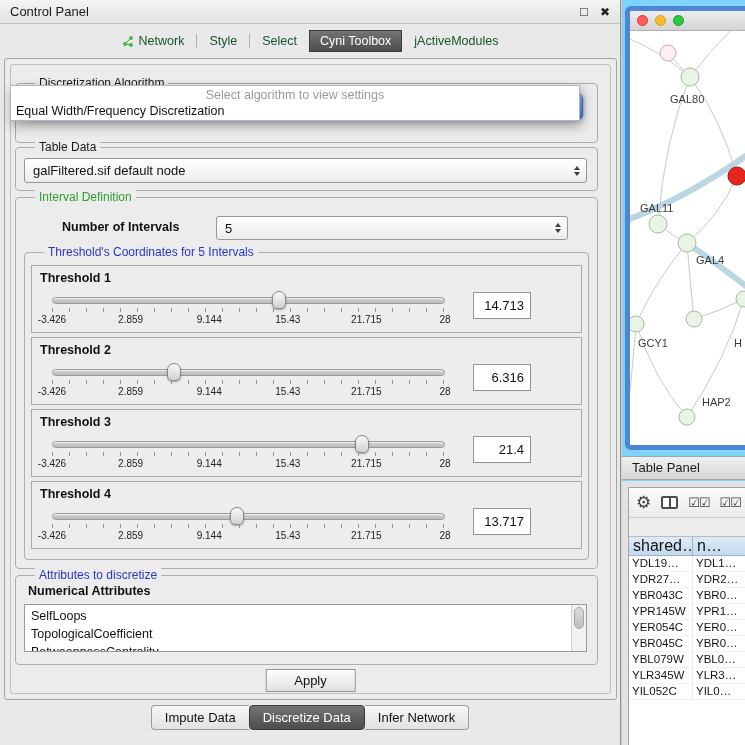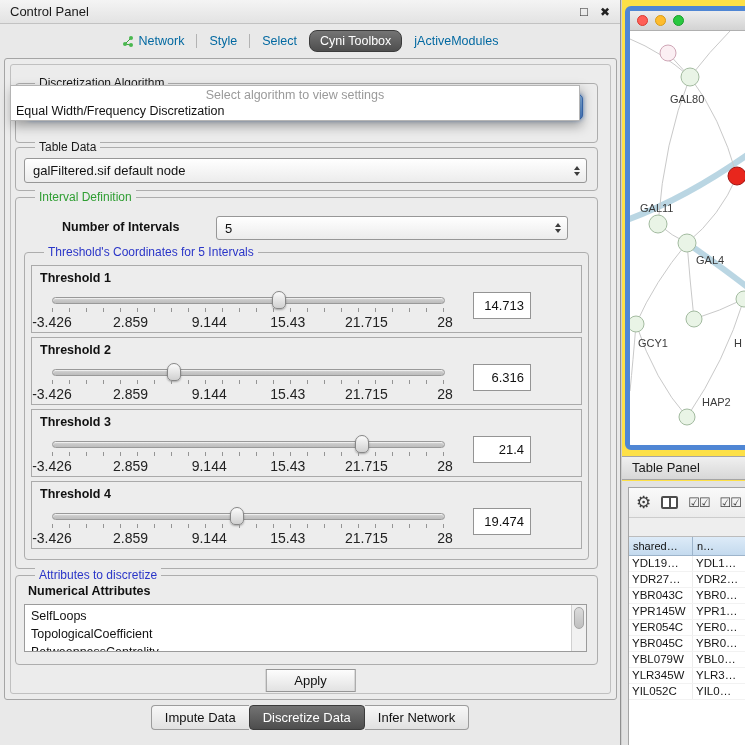--- a/index.html
+++ b/index.html
@@ -9,22 +9,22 @@
   
   .control-panel{position:absolute;left:0;top:0;width:621px;height:745px;background:#e9e9e9;border-right:1px solid #8f8f8f;}
   .cp-titlebar{position:absolute;left:0;top:0;width:100%;height:24px;background:linear-gradient(#f4f4f4,#e3e3e3);border-bottom:1px solid #c2c2c2;display:flex;align-items:center;padding:0 10px;}
   .cp-title{font-size:13px;color:#1a1a1a;}
   .tb-icons{margin-left:auto;display:flex;gap:12px;align-items:center;}
   .tb-icon{color:#222;cursor:default;line-height:1;}
   .float-icon::before{content:"□";font-size:13px;font-weight:bold;}
   .close-icon::before{content:"✖";font-size:12px;}
 
   .cp-tabs{position:absolute;left:0;top:26px;width:100%;height:30px;display:flex;align-items:center;justify-content:center;gap:3px;font-size:12.5px;}
-  .tab{padding:4px 9px;color:#0369a1;display:flex;align-items:center;gap:5px;white-space:nowrap;}
-  .tab.selected{background:linear-gradient(#747474,#4e4e4e);color:#fff;border:1px solid #3b3b3b;border-radius:8px;padding:3px 10px;}
+  .tab{padding:4px 9px;color:#14532d;display:flex;align-items:center;gap:5px;white-space:nowrap;}
+  .tab.selected{background:linear-gradient(#747474,#4e4e4e);color:#fff;border:1px solid #3b3b3b;border-radius:0;padding:3px 10px;}
   .tab-sep{width:1px;height:14px;background:#b3b3b3;}
   .net-tab-icon{width:12px;height:12px;}
 
   .cp-body{position:absolute;left:4px;top:58px;width:613px;height:642px;border:1px solid #a5a5a5;border-radius:3px;background:#ececec;}
   .cp-inner{position:absolute;left:5px;top:5px;right:5px;bottom:5px;border:1px solid #c0c0c0;border-radius:3px;}
 
   .group{position:absolute;border:1px solid #adadad;border-radius:4px;}
   .group-title{position:absolute;top:-8px;left:8px;background:#ececec;padding:0 4px;font-size:12px;color:#1a1a1a;white-space:nowrap;margin-left:11px;}
   .group-title.green{color:#2f9e33;}
   .group-title.blue{color:#2a35c8;}
@@ -53,41 +53,41 @@
   .thr-group{left:8px;top:54px;right:8px;height:308px;}
   .thr-container{position:absolute;left:6px;right:6px;top:12px;display:flex;flex-direction:column;gap:4px;}
   .th-box{position:relative;border:1px solid #aaaaaa;height:68px;background:#ededed;}
   .th-label{position:absolute;left:8px;top:5px;font-weight:bold;font-size:12.5px;}
   .th-row{position:absolute;left:8px;right:8px;top:24px;height:40px;display:flex;align-items:flex-start;}
   .slider{position:relative;flex:1;height:40px;margin-right:16px;}
   .range{position:absolute;left:12px;right:12px;top:0;height:38px;}
   .track{position:absolute;left:0;right:0;top:7px;height:7px;background:linear-gradient(#d2d2d2,#bdbdbd);border:1px solid #999;border-radius:4px;box-shadow:inset 0 1px 1px rgba(255,255,255,.7);}
   .thumb{position:absolute;top:1px;width:14px;height:18px;background:linear-gradient(#fbfbfb,#d0d0d0);border:1px solid #878787;border-radius:7px 7px 5px 5px;box-shadow:0 1px 2px rgba(0,0,0,.3);}
   .ticks{position:absolute;left:0;right:0;top:18px;height:4px;background-image:repeating-linear-gradient(to right,#949494 0 1px,transparent 1px 17px);}
-  .scale{position:absolute;left:0;right:0;top:24px;height:12px;font-size:14px;color:#222;}
+  .scale{position:absolute;left:0;right:0;top:24px;height:12px;font-size:10px;color:#222;}
   .tick-label{position:absolute;transform:translateX(-50%);white-space:nowrap;}
   .th-value{width:58px;height:27px;background:#fff;border:1px solid #949494;font-size:13px;text-align:right;padding:5px 6px 0 0;margin-top:2px;margin-right:42px;}
 
   .attr-group{left:4px;top:510px;width:583px;height:90px;}
   .attr-label{position:absolute;left:12px;top:8px;font-weight:bold;font-size:12.5px;}
   .attr-list{position:absolute;left:8px;top:28px;right:10px;height:48px;background:#fff;border:1px solid #9b9b9b;overflow:hidden;}
   .list-items{padding:2px 0 0 6px;font-size:12.5px;line-height:18px;}
   .list-scrollbar{position:absolute;right:0;top:0;bottom:0;width:15px;background:#f1f1f1;border-left:1px solid #d0d0d0;}
   .list-scroll-thumb{position:absolute;left:2px;top:2px;width:10px;height:22px;background:linear-gradient(#dcdcdc,#bfbfbf);border:1px solid #a5a5a5;border-radius:5px;}
 
   .apply-btn{position:absolute;left:50%;top:604px;transform:translateX(-50%);padding:3px 28px;font-size:13px;font-family:"Liberation Sans",sans-serif;background:linear-gradient(#fdfdfd,#e2e2e2);border:1px solid #969696;border-radius:0;color:#111;}
 
   .bottom-tabs{position:absolute;left:0;top:704px;width:100%;height:26px;display:flex;justify-content:center;align-items:center;font-size:13px;}
   .btab{padding:4px 13px;border:1px solid #9c9c9c;background:linear-gradient(#f7f7f7,#e1e1e1);color:#111;white-space:nowrap;}
   .btab:first-child{border-radius:4px 0 0 4px;border-right:none;text-align:right;}
   .btab:last-child{border-radius:0 4px 4px 0;border-left:none;}
   .btab.selected{background:linear-gradient(#737373,#4d4d4d);color:#fff;border-color:#3b3b3b;border-radius:4px;}
 
   
-  .right-pane{position:absolute;left:622px;top:0;width:123px;height:745px;background:#fde047;overflow:hidden;}
+  .right-pane{position:absolute;left:622px;top:0;width:123px;height:745px;background:#7dd3fc;overflow:hidden;}
   .net-window{position:absolute;left:3px;top:6px;width:130px;height:444px;border:5px solid #4f86d4;border-radius:6px;background:#fff;overflow:hidden;}
   .net-titlebar{height:20px;background:linear-gradient(#ededed,#d3d3d3);border-bottom:1px solid #b0b0b0;display:flex;align-items:center;gap:7px;padding-left:7px;}
   .dot{width:11px;height:11px;border-radius:50%;}
   .dot.red{background:#ff5f57;border:1px solid #d93b31;}
   .dot.yellow{background:#febc2e;border:1px solid #d89c18;}
   .dot.green{background:#28c840;border:1px solid #1a9e2c;}
   .net-canvas-wrap{position:relative;width:120px;height:414px;background:#fff;}
   svg.network{width:100%;height:100%;display:block;}
   .edge-thin{fill:none;stroke:#c9c9c9;stroke-width:1;}
   .edge-thick{fill:none;stroke:#b3d1e0;stroke-width:6;opacity:.9;}
@@ -97,21 +97,21 @@
   .table-panel-header{position:absolute;left:0;top:456px;width:100%;height:24px;background:linear-gradient(#f0f0f0,#d7d7d7);border-top:1px solid #a5a5a5;border-bottom:1px solid #a5a5a5;line-height:22px;padding-left:10px;font-size:13px;color:#1a1a1a;}
   .table-panel-body{position:absolute;left:0;top:481px;width:100%;bottom:0;background:#e2e2e2;}
   .tp-inner{position:absolute;left:6px;top:6px;width:140px;bottom:-2px;background:#eeeeee;border:1px solid #a5a5a5;}
   .tp-toolbar{position:absolute;left:0;top:0;right:0;height:30px;display:flex;align-items:center;gap:10px;padding:0 7px;background:linear-gradient(#fafafa,#ebebeb);border-bottom:1px solid #cccccc;}
   .gear-icon::before{content:"⚙";font-size:17px;color:#3d3d3d;line-height:1;}
   .columns-icon{width:17px;height:13px;border:2px solid #4d4d4d;border-radius:2px;position:relative;display:inline-block;background:#fff;}
   .columns-icon::before{content:"";position:absolute;left:50%;top:0;bottom:0;width:2px;background:#4d4d4d;transform:translateX(-50%);}
   .checks-icon::before{content:"☑☑";font-size:13px;color:#3d3d3d;letter-spacing:-1px;}
   .tp-table{position:absolute;left:0;top:48px;right:0;bottom:0;background:#fff;border-top:1px solid #bcbcbc;}
   .thead{display:flex;height:19px;border-bottom:1px solid #9db4cb;}
-  .thcell{flex:0 0 64px;background:linear-gradient(#ddebf8,#c4daee);border-right:1px solid #9db4cb;font-size:11px;line-height:18px;padding-left:4px;overflow:hidden;white-space:nowrap;}
+  .thcell{flex:0 0 64px;background:linear-gradient(#ddebf8,#c4daee);border-right:1px solid #9db4cb;font-size:16px;line-height:18px;padding-left:4px;overflow:hidden;white-space:nowrap;}
   .thcell:last-child{flex:1;}
   .trow{display:flex;height:16px;background:#fff;border-bottom:1px solid #f2f2f2;}
   .tcell{flex:0 0 64px;font-size:11.5px;line-height:15px;padding-left:3px;border-right:1px solid #ececec;overflow:hidden;white-space:nowrap;color:#151515;}
   .tcell:last-child{flex:1;}
 </style>
 </head>
 <body>
 
 <div class="control-panel">
 
@@ -261,21 +261,21 @@
                       <div class="scale">
                         <span class="tick-label" style="left:0%">-3.426</span>
                         <span class="tick-label" style="left:20%">2.859</span>
                         <span class="tick-label" style="left:40%">9.144</span>
                         <span class="tick-label" style="left:60%">15.43</span>
                         <span class="tick-label" style="left:80%">21.715</span>
                         <span class="tick-label" style="left:100%">28</span>
                       </div>
                     </div>
                   </div>
-                  <div class="th-value">19.474</div>
+                  <div class="th-value">13.717</div>
                 </div>
               </div>
             </div>
         </div>
       </div>
 
       <div class="group attr-group">
         <span class="group-title blue">Attributes to discretize</span>
         <div class="attr-label">Numerical Attributes</div>
         <div class="attr-list">

